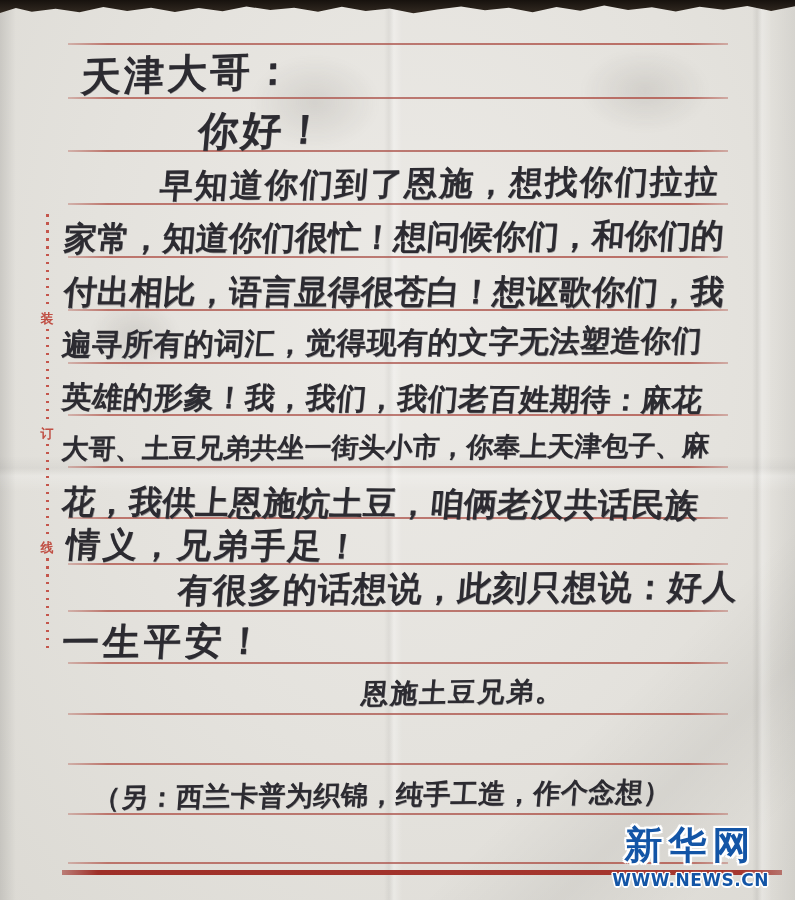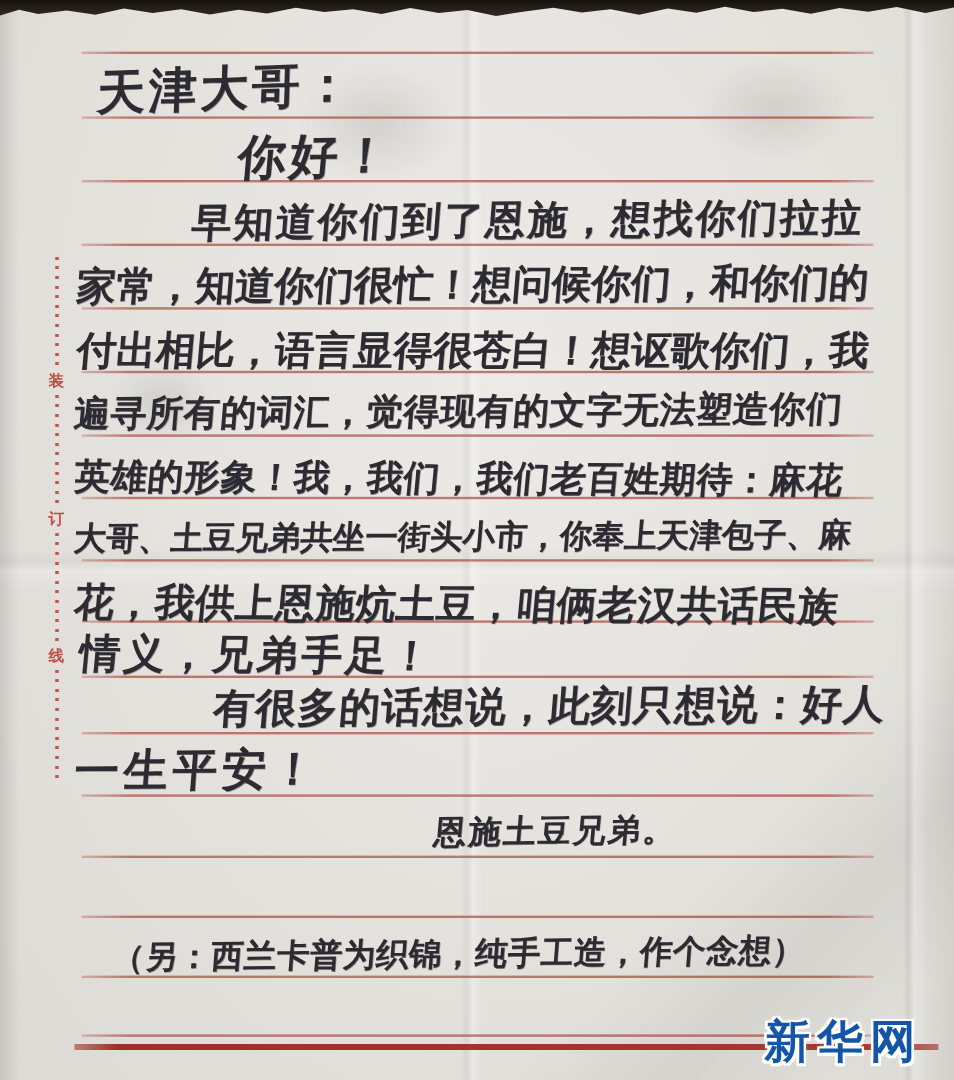--- a/index.html
+++ b/index.html
@@ -125,18 +125,19 @@
 
     <div class="hw" style="left:176px; top:568px; font-size:34px; letter-spacing:1px; transform:rotate(-0.4deg) skewX(-5deg);">有很多的话想说，此刻只想说：好人</div>
     <div class="hw" style="left:60px; top:618px; font-size:37px; letter-spacing:4px; transform:rotate(-0.5deg) skewX(-5deg);">一生平安！</div>
 
     <div class="hw" style="left:360px; top:676px; font-size:27px; letter-spacing:2px; transform:rotate(-0.8deg) skewX(-6deg);">恩施土豆兄弟。</div>
 
     <div class="hw" style="left:92px; top:780px; font-size:27px; letter-spacing:0.5px; transform:rotate(-0.6deg) skewX(-5deg);">（另：西兰卡普为织锦，纯手工造，作个念想）</div>
 
     <div class="watermark">
       <div class="wm-name">新华网</div>
+      <div class="wm-url">WWW.NEWS.CN</div>
     </div>
 
   </div>
 
   <div class="torn"></div>
 </div>
 
 </body></html>

